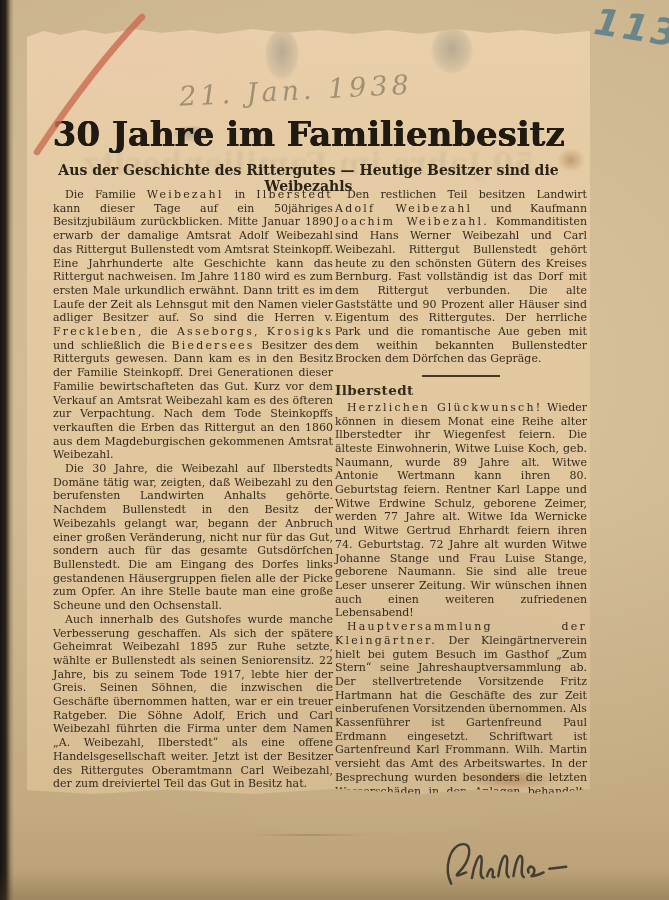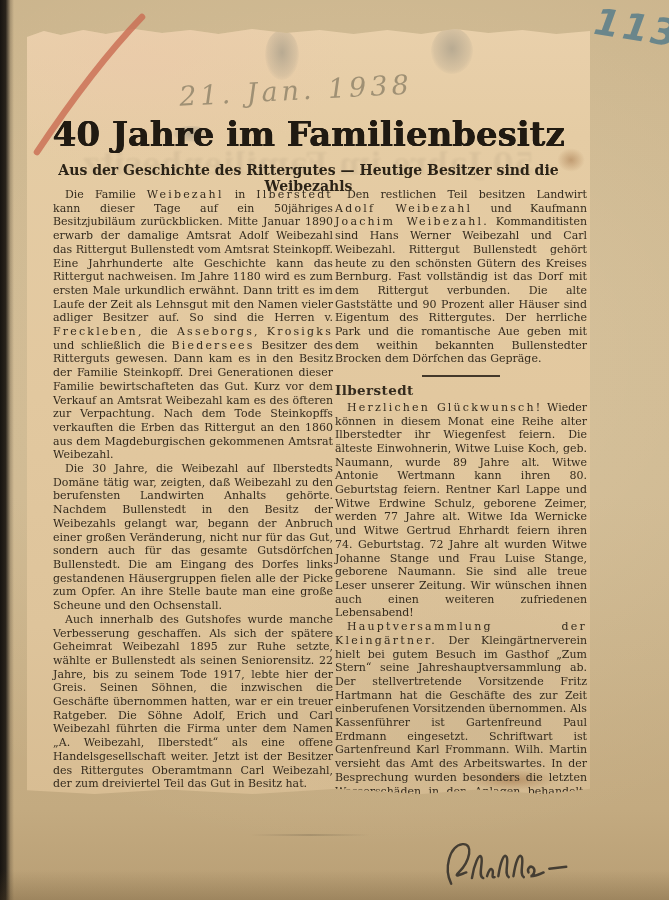--- a/index.html
+++ b/index.html
@@ -74,21 +74,21 @@
     <div class="glue-stain stain-gray" style="left:238px;top:2px;width:34px;height:50px;"></div>
     <div class="glue-stain stain-gray" style="left:404px;top:0px;width:42px;height:46px;"></div>
     <div class="glue-stain stain-gray" style="left:146px;top:98px;width:36px;height:16px;"></div>
     <div class="glue-stain stain-brown" style="left:530px;top:120px;width:28px;height:24px;"></div>
     <div class="glue-stain stain-brown" style="left:440px;top:742px;width:90px;height:20px;"></div>
 
     <div class="ghost">50 Jahre im Familienbesitz</div>
 
     <div class="hand-date">21. Jan. 1938</div>
 
-    <div class="headline">40 Jahre im Familienbesitz</div>
+    <div class="headline">30 Jahre im Familienbesitz</div>
     <div class="subheadline">Aus der Geschichte des Rittergutes — Heutige Besitzer sind die Weibezahls</div>
 
     <div class="col col-left">
         <p class="para"><span class="">Die Familie </span><span class="sperr">Weibezahl</span><span class=""> in </span><span class="sperr">Ilberstedt</span><span class=""> kann dieser Tage auf ein 50jähriges Besitzjubiläum zurückblicken. Mitte Januar 1890 erwarb der damalige Amtsrat Adolf Weibezahl das Rittergut Bullenstedt vom Amtsrat Steinkopff. Eine Jahrhunderte alte Geschichte kann das Rittergut nachweisen. Im Jahre 1180 wird es zum ersten Male urkundlich erwähnt. Dann tritt es im Laufe der Zeit als Lehnsgut mit den Namen vieler adliger Besitzer auf. So sind die Herren v. </span><span class="sperr">Freckleben</span><span class="">, die </span><span class="sperr">Asseborgs</span><span class="">, </span><span class="sperr">Krosigks</span><span class=""> und schließlich die </span><span class="sperr">Biedersees</span><span class=""> Besitzer des Ritterguts gewesen. Dann kam es in den Besitz der Familie Steinkopff. Drei Generationen dieser Familie bewirtschafteten das Gut. Kurz vor dem Verkauf an Amtsrat Weibezahl kam es des öfteren zur Verpachtung. Nach dem Tode Steinkopffs verkauften die Erben das Rittergut an den 1860 aus dem Magdeburgischen gekommenen Amtsrat Weibezahl.</span></p>
         <p class="para"><span class="">Die 30 Jahre, die Weibezahl auf Ilberstedts Domäne tätig war, zeigten, daß Weibezahl zu den berufensten Landwirten Anhalts gehörte. Nachdem Bullenstedt in den Besitz der Weibezahls gelangt war, begann der Anbruch einer großen Veränderung, nicht nur für das Gut, sondern auch für das gesamte Gutsdörfchen Bullenstedt. Die am Eingang des Dorfes links gestandenen Häusergruppen fielen alle der Picke zum Opfer. An ihre Stelle baute man eine große Scheune und den Ochsenstall.</span></p>
         <p class="para"><span class="">Auch innerhalb des Gutshofes wurde manche Verbesserung geschaffen. Als sich der spätere Geheimrat Weibezahl 1895 zur Ruhe setzte, wählte er Bullenstedt als seinen Seniorensitz. 22 Jahre, bis zu seinem Tode 1917, lebte hier der Greis. Seinen Söhnen, die inzwischen die Geschäfte übernommen hatten, war er ein treuer Ratgeber. Die Söhne Adolf, Erich und Carl Weibezahl führten die Firma unter dem Namen „A. Weibezahl, Ilberstedt“ als eine offene Handelsgesellschaft weiter. Jetzt ist der Besitzer des Rittergutes Oberamtmann Carl Weibezahl, der zum dreiviertel Teil das Gut in Besitz hat.</span></p>
       </div>
     <div class="col col-right">
         <p class="para"><span class="">Den restlichen Teil besitzen Landwirt </span><span class="sperr">Adolf Weibezahl</span><span class=""> und Kaufmann </span><span class="sperr">Joachim Weibezahl</span><span class="">. Kommanditisten sind Hans Werner Weibezahl und Carl Weibezahl. Rittergut Bullenstedt gehört heute zu den schönsten Gütern des Kreises Bernburg. Fast vollständig ist das Dorf mit dem Rittergut verbunden. Die alte Gaststätte und 90 Prozent aller Häuser sind Eigentum des Rittergutes. Der herrliche Park und die romantische Aue geben mit dem weithin bekannten Bullenstedter Brocken dem Dörfchen das Gepräge.</span></p>
         <div class="rule"></div>

